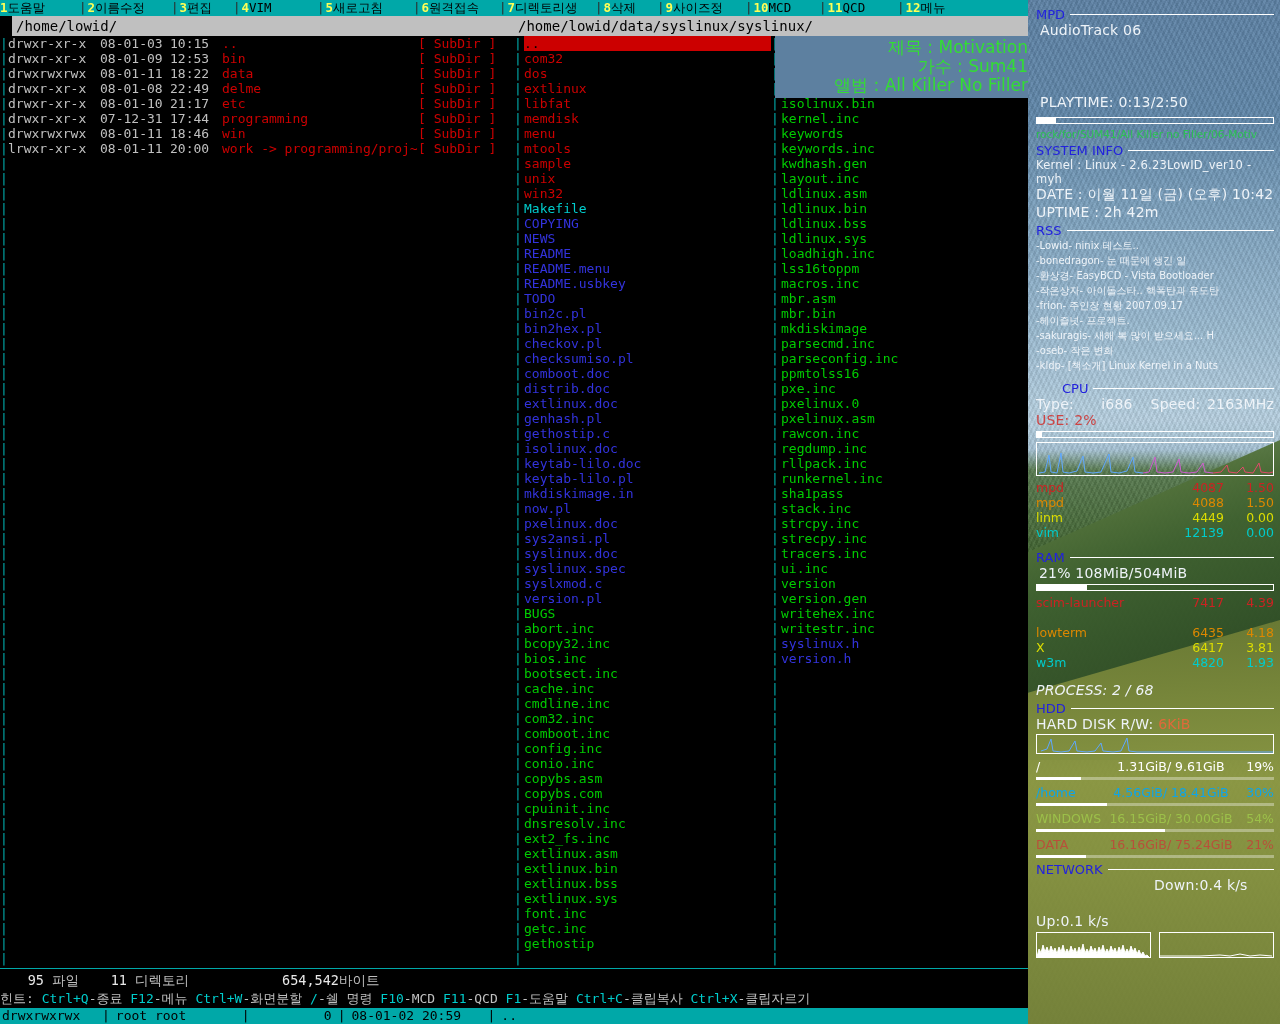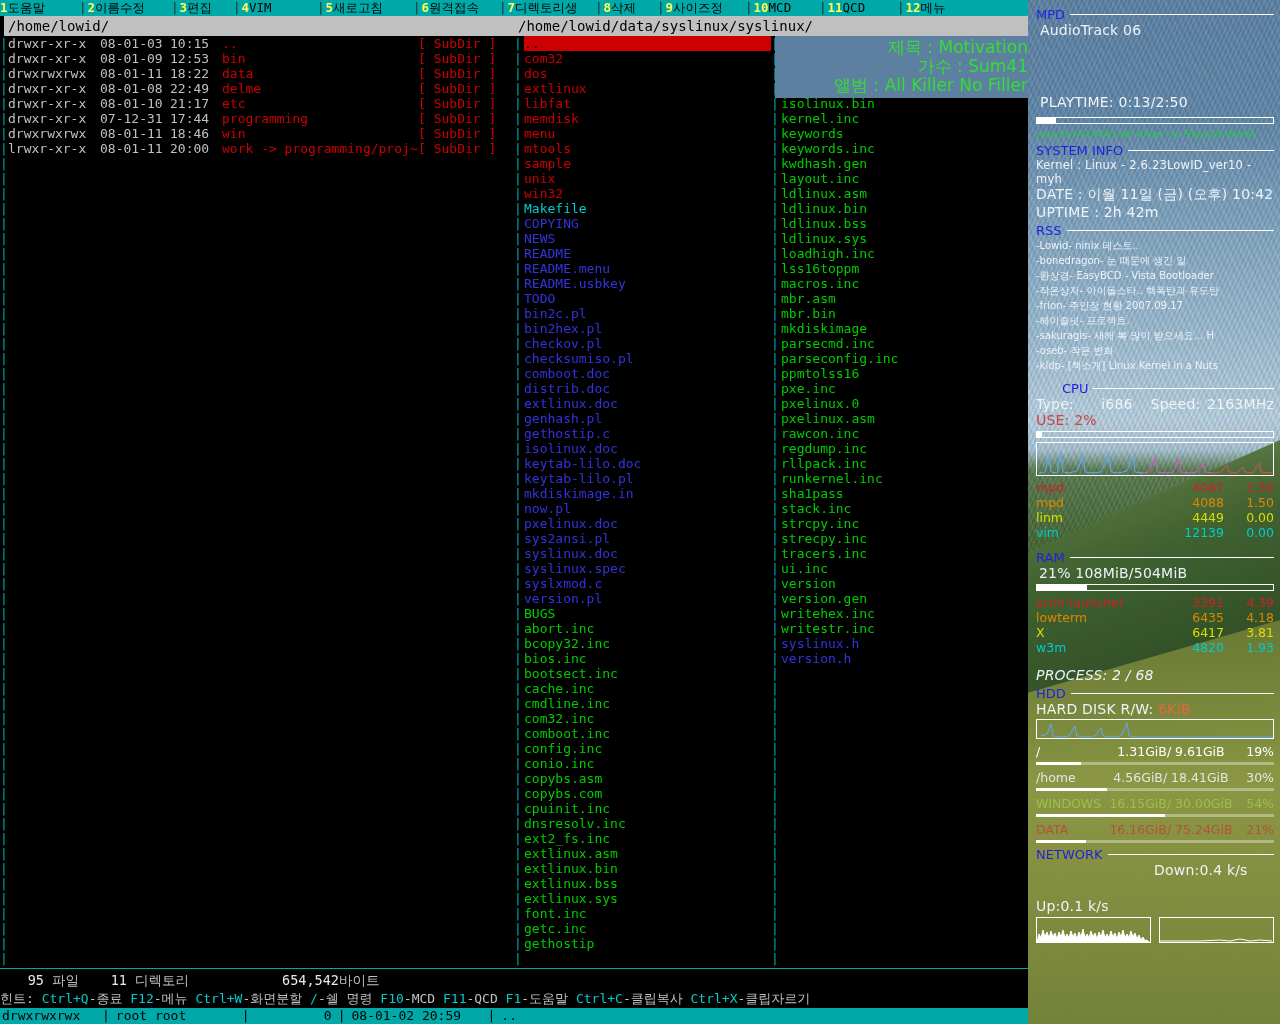--- a/index.html
+++ b/index.html
@@ -51,21 +51,21 @@
   .fnitem{ display:flex; align-items:center; }
   .fnnum{ color:#ffff55; font-weight:bold; }
   .fnsep{ color:#2a2a2a; padding:0 1px; }
   .fnlbl{ color:#000; }
 
   
   .pathbar{
     position:absolute; top:16px; height:20px; background:#c0c0c0; color:#000;
     font-size:14px; line-height:20px; padding-left:4px; overflow:hidden; white-space:nowrap;
   }
-  #path-left{ left:4px; width:514px; }
+  #path-left{ left:12px; width:514px; }
   #path-right{ left:514px; width:514px; }
 
   
   .panel{ position:absolute; top:36px; background:#000; overflow:hidden; }
   #panel-left{ left:0; width:514px; height:932px; }
   #panel-right{ left:514px; width:514px; height:932px; }
   .nm-dir{ color:#cc0000; }
   .nm-exec{ color:#00cccc; }
   .nm-txt{ color:#3333dd; }
   .nm-src{ color:#00cc00; }
@@ -1054,24 +1054,24 @@
       <span>RAM</span>
       <span class="line"></span>
     </div>
     <div class="kv big" style="padding-left:3px;">21% 108MiB/504MiB</div>
     <div class="bar">
         <i id="ram-bar" style="width: 21%;"></i>
       </div>
     <div id="ram-procs">
         <div class="proc" style="color: rgb(204, 34, 34);">
           <span class="pn">scim-launcher</span>
-          <span class="pm">3391</span>
+          <span class="pm">7417</span>
           <span class="pc">4.39</span>
         </div>
-        <div class="proc" style="color: rgb(221, 136, 0);">
+        <div class="proc" style="color: rgb(221, 136, 0); margin-top: 15px;">
           <span class="pn">lowterm</span>
           <span class="pm">6435</span>
           <span class="pc">4.18</span>
         </div>
         <div class="proc" style="color: rgb(221, 221, 0);">
           <span class="pn">X</span>
           <span class="pm">6417</span>
           <span class="pc">3.81</span>
         </div>
         <div class="proc" style="color: rgb(0, 204, 204);">
@@ -1098,21 +1098,21 @@
     </div>
     <div id="hdd-mounts">
         <div class="fsrow" style="color: rgb(255, 255, 255);">
           <span class="fn">/</span>
           <span class="fv">1.31GiB/ 9.61GiB</span>
           <span class="fp">19%</span>
         </div>
         <div class="thinwrap">
           <i style="display: block; height: 100%; background: rgb(255, 255, 255); width: 19%;"></i>
         </div>
-        <div class="fsrow" style="color: #e5e5e5;">
+        <div class="fsrow" style="color: #0ea5e9;">
           <span class="fn">/home</span>
           <span class="fv">4.56GiB/ 18.41GiB</span>
           <span class="fp">30%</span>
         </div>
         <div class="thinwrap">
           <i style="display: block; height: 100%; background: rgb(255, 255, 255); width: 30%;"></i>
         </div>
         <div class="fsrow" style="color: rgb(156, 192, 74);">
           <span class="fn">WINDOWS</span>
           <span class="fv">16.15GiB/ 30.00GiB</span>

